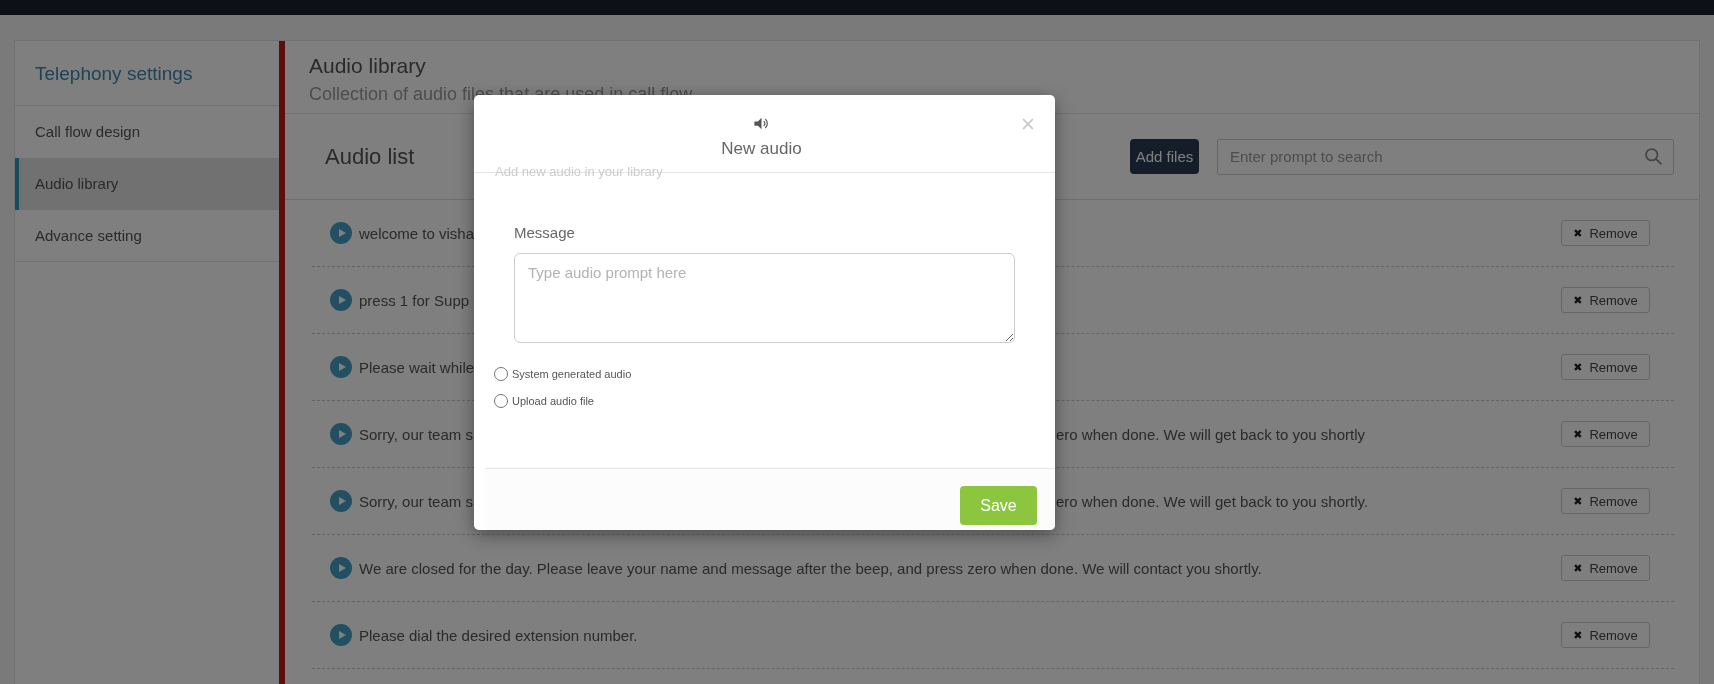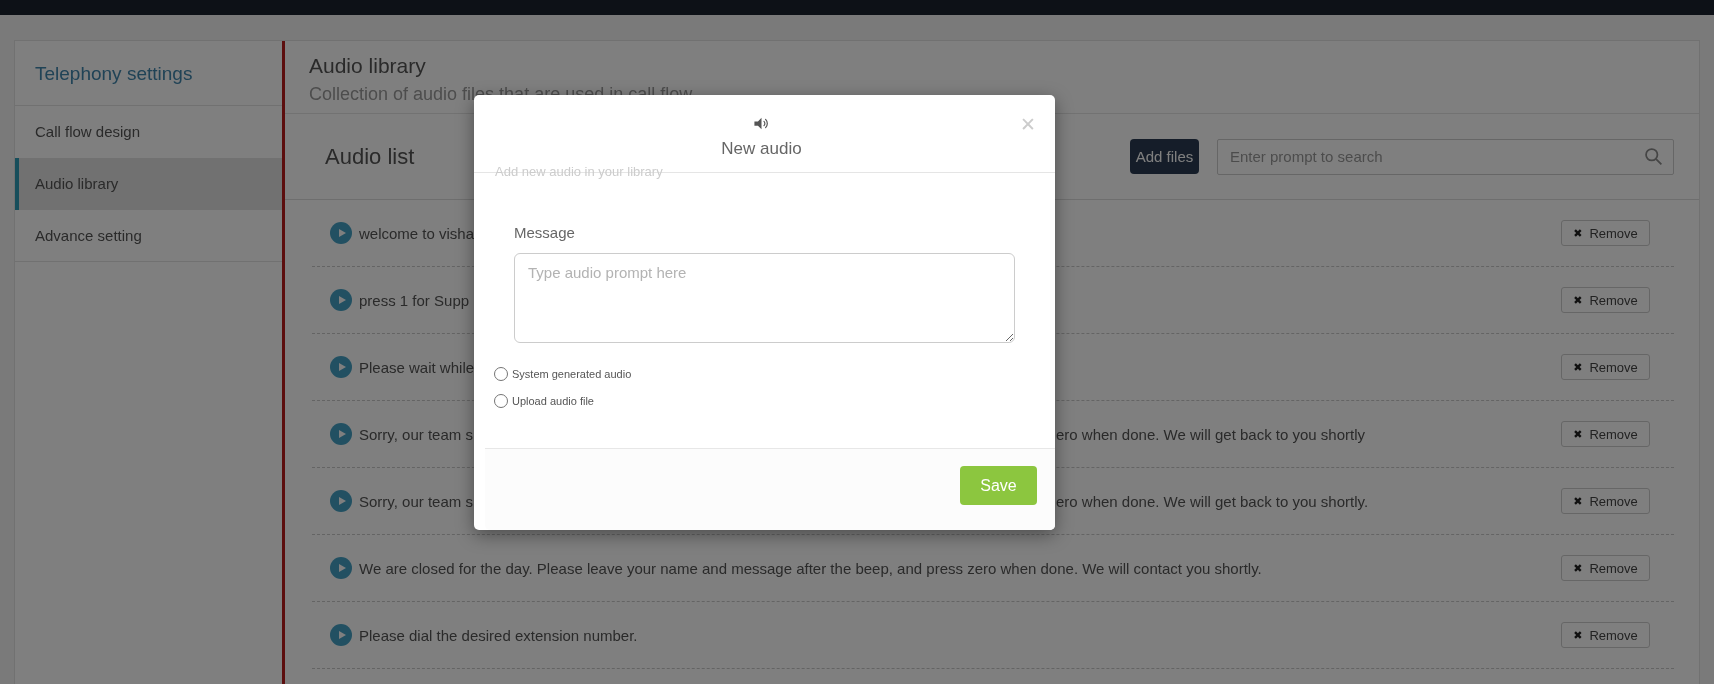--- a/index.html
+++ b/index.html
@@ -7,21 +7,21 @@
   body { font-family:"Liberation Sans","DejaVu Sans",sans-serif; background:#f4f4f4; position:relative; }
 
   .navbar { position:absolute; top:0; left:0; right:0; height:15px; background:#1a222e; }
 
   .page { position:absolute; top:15px; left:0; right:0; height:669px; background:#f4f4f4; }
 
   .panel { position:absolute; top:25px; left:14px; right:14px; bottom:0;
            background:#fff; border:1px solid #e3e3e3; border-bottom:none; display:flex; }
 
   
-  .sidebar { width:270px; border-right:3px solid #b91c1c; flex:none; }
+  .sidebar { width:270px; border-right:6px solid #b91c1c; flex:none; }
   .sidebar-title { padding:22px 20px 20px 20px; font-size:19px; color:#4186ad;
                    border-bottom:1px solid #e3e3e3; }
   .side-item { height:52px; line-height:52px; padding-left:20px; font-size:15px;
                color:#555; cursor:pointer; }
   .side-item.active { background:#e2e2e2; border-left:4px solid #2f9db6; padding-left:16px; }
   .side-item.last { border-bottom:1px solid #e3e3e3; }
 
   
   .content { flex:1; min-width:0; }
   .page-head { height:73px; padding:13px 0 0 24px; border-bottom:1px solid #e5e5e5; }
@@ -71,21 +71,21 @@
                      border-radius:6px; padding:10px 13px; font-size:15px; color:#555;
                      font-family:inherit; resize:both; outline:none; }
   .m-body textarea::placeholder { color:#b3b3b3; }
   .m-radios { padding:0 20px; }
   .radio-row { display:flex; align-items:center; }
   .radio-row.first { margin-top:24px; }
   .radio-row.second { margin-top:13px; }
   .radio-row input[type=radio] { appearance:none; -webkit-appearance:none; width:14px; height:14px;
        border:1px solid #757575; border-radius:50%; margin-right:4px; background:#fff; cursor:pointer; flex:none; }
   .radio-row span { font-size:11px; color:#555; }
-  .m-foot { position:absolute; left:11px; right:0; bottom:0; height:82px; background:#fcfcfc;
+  .m-foot { position:absolute; left:11px; right:0; bottom:0; height:62px; background:#fcfcfc;
             border-top:1px solid #e7e7e7; border-radius:0 0 5px 5px; }
   .save { position:absolute; top:17px; right:18px; width:77px; height:39px; background:#8cc63f;
           border:none; border-radius:4px; color:#fff; font-size:16px; cursor:pointer; font-family:inherit; }
 
   svg { display:block; }
 </style>
 </head>
 <body>
 
 <div class="navbar"></div>

